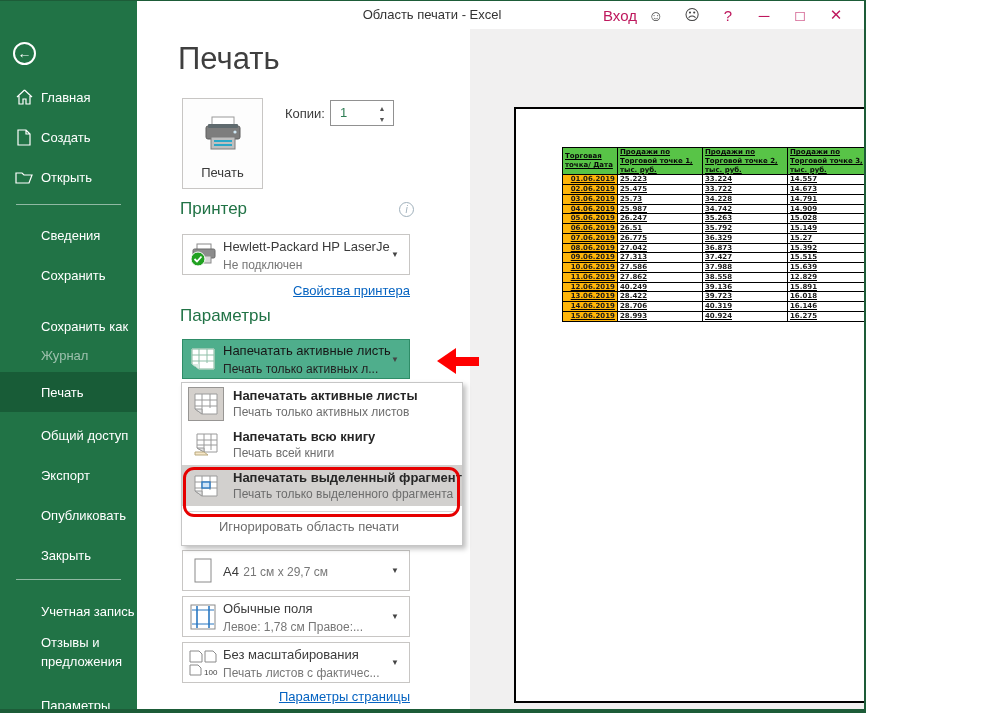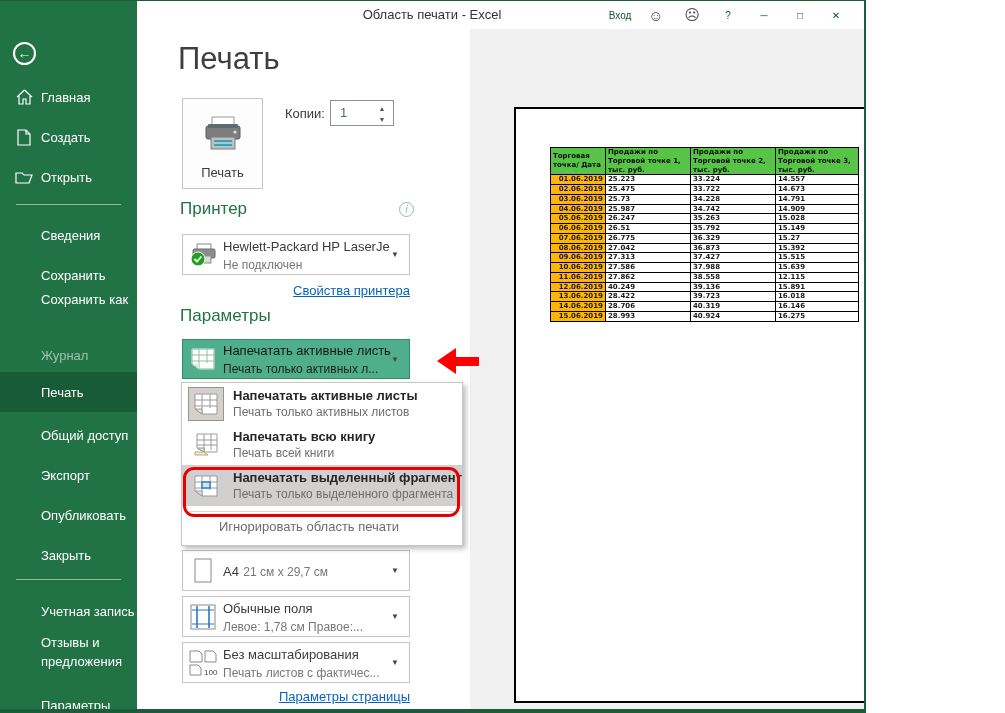--- a/index.html
+++ b/index.html
@@ -6,21 +6,21 @@
   html,body { width:1005px; height:713px; }
   body { font-family:"Liberation Sans", sans-serif; overflow:hidden; background:#fff; }
   #app { position:relative; width:866px; height:713px; overflow:hidden;
          border-top:1px solid #1d5c38; border-right:2px solid #1d5c38; border-bottom:4px solid #1d5c38; }
 
   
   .titlebar { position:absolute; left:0; top:0; width:100%; height:28px; background:#fff; }
   .title { position:absolute; left:0; top:0; width:100%; height:28px; line-height:28px;
            text-align:center; font-size:13px; color:#333; }
   .tb-controls { position:absolute; right:10px; top:0; height:28px; display:flex; align-items:center; gap:0; }
-  .tb-btn { min-width:36px; text-align:center; font-size:10px; color:#14532d; cursor:default; }
+  .tb-btn { min-width:36px; text-align:center; font-size:15px; color:#be185d; cursor:default; }
   .tb-face { font-size:15px; color:#444; }
 
   
   .sidebar { position:absolute; left:0; top:0; width:137px; height:100%; background:#217346;
              background-image:radial-gradient(rgba(0,0,0,.05) .5px, transparent .6px); background-size:4px 4px; }
   .back-btn { position:absolute; left:13px; top:41px; width:23px; height:23px; border:2px solid #fff;
               border-radius:50%; color:#fff; font-size:14px; line-height:19px; text-align:center; }
   .sb-item { position:absolute; left:0; width:137px; height:24px; color:#fff; font-size:13px;
              display:flex; align-items:center; }
   .sb-label { position:absolute; left:41px; white-space:nowrap; }
@@ -77,22 +77,22 @@
               border-radius:11px; z-index:9; }
   .red-arrow { position:absolute; left:300px; top:319px; width:42px; height:26px; z-index:9; }
   .red-arrow .head { position:absolute; left:0; top:0; width:0; height:0;
                      border-top:13px solid transparent; border-bottom:13px solid transparent; border-right:19px solid #f00; }
   .red-arrow .shaft { position:absolute; left:18px; top:8.5px; width:24px; height:9px; background:#f00; }
 
   
   .preview { position:absolute; left:470px; top:28px; width:533px; height:681px; background:#f1f0f0;
              background-image:radial-gradient(rgba(0,0,0,.04) .5px, transparent .6px); background-size:4px 4px; }
   .page { position:absolute; left:44px; top:78px; width:418px; height:596px; background:#fff; border:2px solid #000; }
-  .sheet-table { position:absolute; left:34px; top:38px; border-collapse:collapse; table-layout:fixed;
-                 font-family:"DejaVu Sans", sans-serif; }
+  .sheet-table { position:absolute; left:46px; top:38px; border-collapse:collapse; table-layout:fixed;
+                 font-family:"DejaVu Sans", sans-serif;text-decoration:underline; }
   .sheet-table th, .sheet-table td { border:1px solid #000; font-size:7px; line-height:1.25; padding:0 2px; overflow:hidden; }
   .sheet-table th { background:#58c447; color:#0a0a0a; font-weight:600; text-align:left; height:21px; }
   .sheet-table td { height:9px; color:#1a1a1a; font-weight:600; }
   .sheet-table td.date { background:#ffb508; text-align:right; }
   .sheet-table td.val { background:#fff; text-align:left; }
 
   
   .scrollbar { position:absolute; right:0; top:1px; width:13px; height:679px; background:#fafafa; border-left:1px solid #cfcfcf; }
   .sc-btn { position:absolute; left:0; width:12px; height:15px; font-size:7px; color:#777; text-align:center; line-height:15px; background:#fff; }
   .sc-up { top:0; border-bottom:1px solid #e0e0e0; }
@@ -147,21 +147,21 @@
     </div>
 
     <div class="sb-divider" style="top:203px"></div>
 
     <div class="sb-item" style="top:222px">
       <span class="sb-label">Сведения</span>
     </div>
     <div class="sb-item" style="top:262px">
       <span class="sb-label">Сохранить</span>
     </div>
-    <div class="sb-item" style="top:286px">
+    <div class="sb-item" style="top:313px">
       <span class="sb-label">Сохранить как</span>
     </div>
     <div class="sb-item disabled" style="top:342px">
       <span class="sb-label">Журнал</span>
     </div>
     <div class="sb-item selected" style="top:371px">
       <span class="sb-label">Печать</span>
     </div>
     <div class="sb-item" style="top:422px">
       <span class="sb-label">Общий доступ</span>
@@ -439,21 +439,21 @@
               <td class="date">10.06.2019</td>
               <td class="val">27.586</td>
               <td class="val">37.988</td>
               <td class="val">15.639</td>
             </tr>
 
             <tr>
               <td class="date">11.06.2019</td>
               <td class="val">27.862</td>
               <td class="val">38.558</td>
-              <td class="val">12.115</td>
+              <td class="val">12.829</td>
             </tr>
 
             <tr>
               <td class="date">12.06.2019</td>
               <td class="val">40.249</td>
               <td class="val">39.136</td>
               <td class="val">15.891</td>
             </tr>
 
             <tr>

